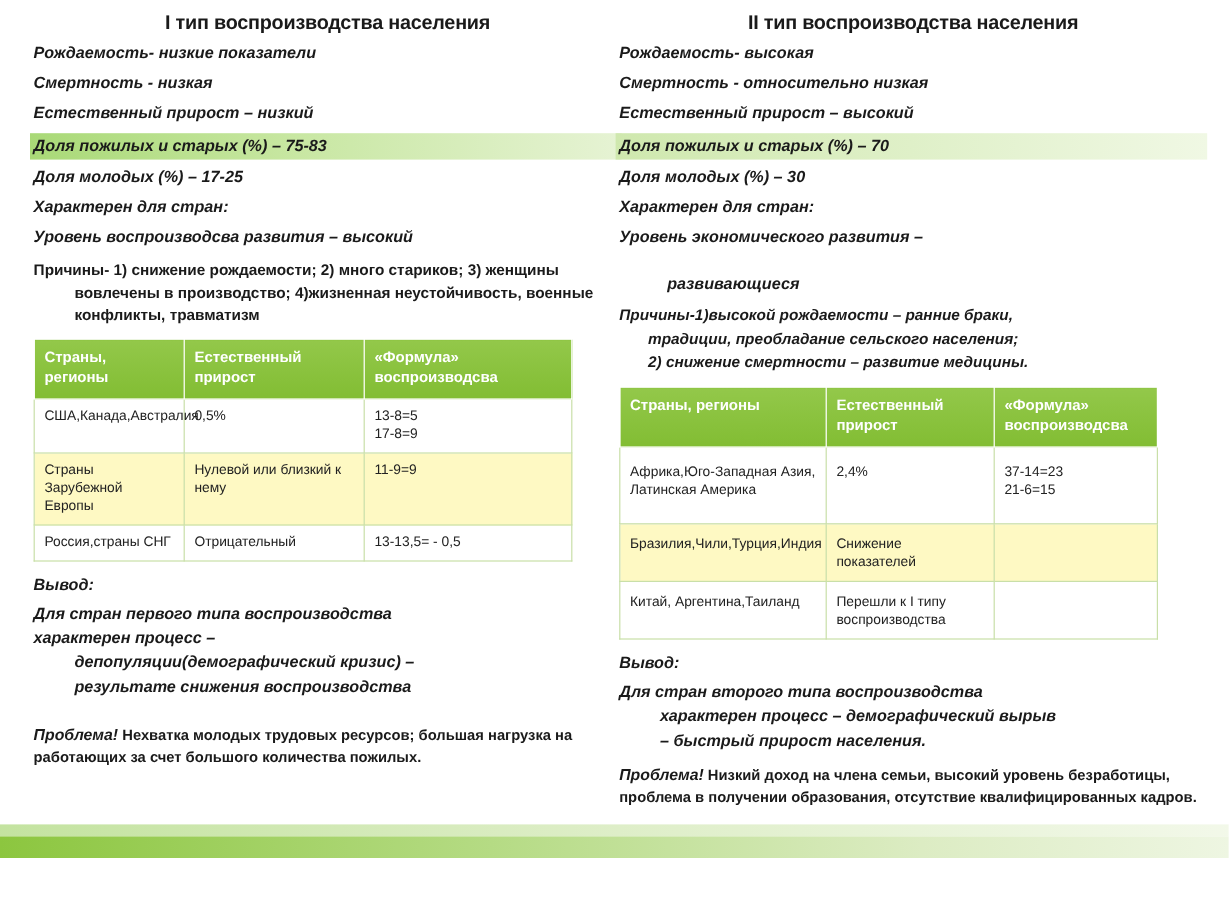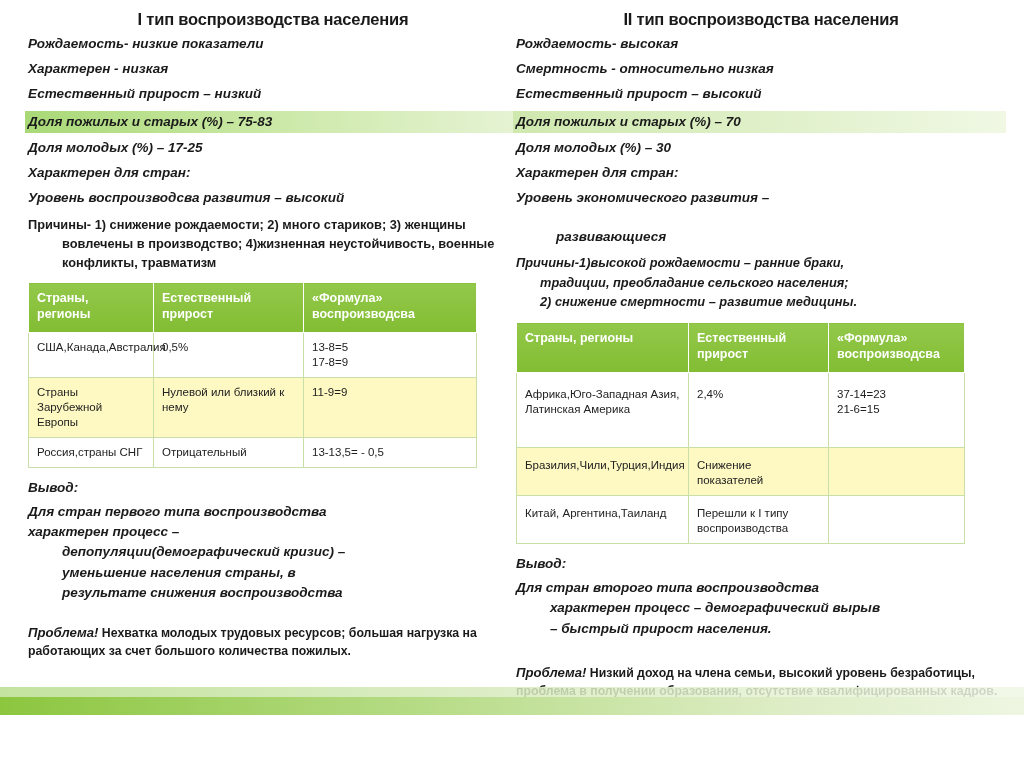--- a/index.html
+++ b/index.html
@@ -146,21 +146,21 @@
 </style>
 </head>
 <body>
 
 <div class="slide">
 
   <div class="col col-left">
     <div class="col-title">I тип воспроизводства населения</div>
 
     <div class="line">Рождаемость- низкие показатели</div>
-    <div class="line">Характерен  - низкая</div>
+    <div class="line">Смертность  - низкая</div>
     <div class="line">Естественный прирост – низкий</div>
     <div class="line hl">Доля пожилых и старых (%) – 75-83</div>
     <div class="line">Доля молодых (%) – 17-25</div>
     <div class="line">Характерен для стран:</div>
     <div class="line">Уровень воспроизводсва развития – высокий</div>
 
     <div class="line reasons indent">Причины- 1) снижение рождаемости; 2) много стариков; 3) женщины вовлечены в производство; 4)жизненная неустойчивость, военные конфликты, травматизм</div>
 
     <table class="t t-left">
       <colgroup>
@@ -193,21 +193,20 @@
           <td style="white-space:pre-line">13-13,5= - 0,5</td>
         </tr>
       </tbody>
     </table>
 
     <div class="vyvod">Вывод:</div>
     <div class="vyvod-body">
       <span>Для стран первого типа воспроизводства</span><br>
       <span>характерен процесс –</span>
       <span class="ind">депопуляции(демографический кризис) –</span>
-      <span class="ind">уменьшение населения страны, в</span>
       <span class="ind">результате снижения воспроизводства</span>
     </div>
 
     <div class="problem" style="margin-top:20px">
       <span class="lab">Проблема!</span>
       <span class="body">Нехватка молодых трудовых ресурсов;  большая нагрузка на работающих за счет большого количества пожилых.</span>
     </div>
   </div>
 
   <div class="col col-right">
@@ -237,21 +236,21 @@
         </colgroup>
       <thead>
         <tr>
           <th>Страны, регионы</th>
           <th>Естественный прирост</th>
           <th>«Формула» воспроизводсва</th>
         </tr>
       </thead>
       <tbody>
         <tr>
-          <td style="padding-top:14px;padding-bottom:30px">Африка,Юго-Западная Азия, Латинская Америка</td>
+          <td style="padding-top:14px;padding-bottom:19px">Африка,Юго-Западная Азия, Латинская Америка</td>
           <td style="padding-top:14px">2,4%</td>
           <td style="white-space:pre-line;padding-top:14px">37-14=23
 21-6=15</td>
         </tr>
         <tr class="alt">
           <td style="padding-top:10px;padding-bottom:10px">Бразилия,Чили,Турция,Индия</td>
           <td style="padding-top:10px">Снижение показателей</td>
           <td></td>
         </tr>
         <tr>
@@ -262,21 +261,21 @@
       </tbody>
     </table>
 
     <div class="vyvod">Вывод:</div>
     <div class="vyvod-body">
       <span>Для стран второго типа воспроизводства</span>
       <span class="ind">характерен процесс – демографический вырыв</span>
       <span class="ind">– быстрый прирост населения.</span>
     </div>
 
-    <div class="problem" style="margin-top:24px">
+    <div class="problem" style="margin-top:8px">
       <span class="lab">Проблема!</span>
       <span class="body">Низкий доход на члена семьи, высокий уровень безработицы, проблема в получении образования, отсутствие квалифицированных кадров.</span>
     </div>
   </div>
 
   <div class="bottom-bar b2"></div>
   <div class="bottom-bar"></div>
 </div>
 
 </body></html>

